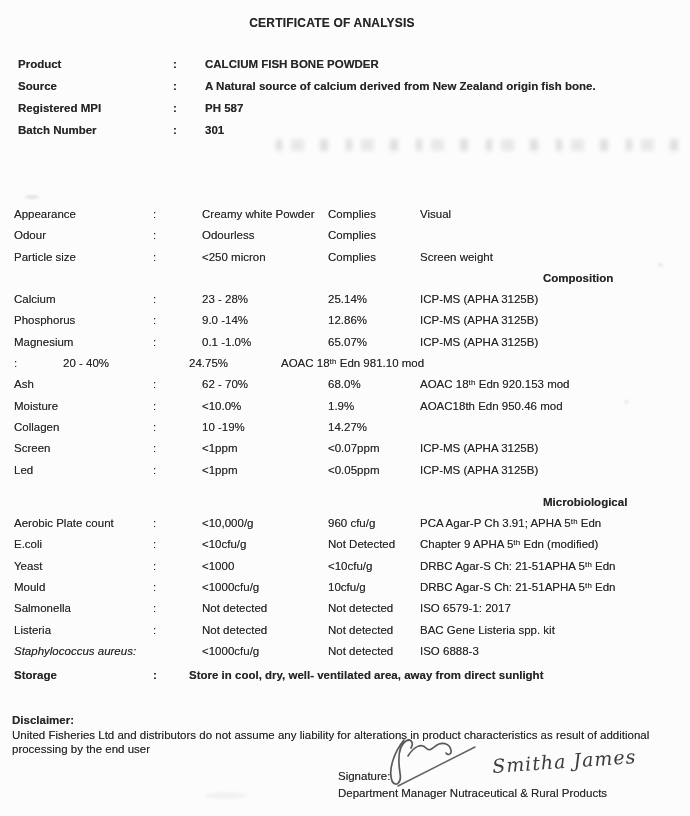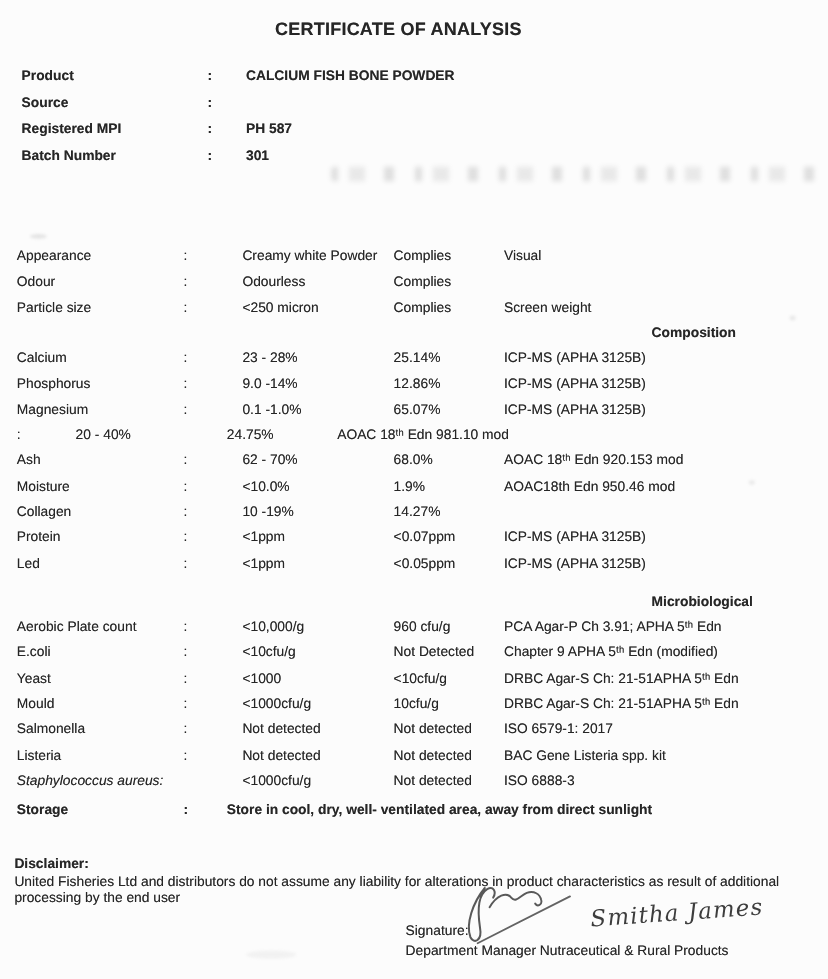--- a/index.html
+++ b/index.html
@@ -8,21 +8,21 @@
     width:690px; height:816px;
     background:#fcfcfc;
     font-family:"Liberation Sans", sans-serif;
     font-size:11.5px;
     color:#262626;
     overflow:hidden;
     text-shadow:0 0 0.5px rgba(45,45,45,.55);
   }
   .doc-title {
     position:absolute; top:16px; left:0; width:664px;
-    text-align:center; font-weight:bold; font-size:15px; letter-spacing:.2px;
+    text-align:center; font-weight:bold; font-size:12px; letter-spacing:.2px;
   }
   
   .info-block { position:absolute; top:53px; left:18px; width:660px; }
   .info-row { display:flex; height:22px; line-height:22px; font-weight:bold; }
   .i-label { width:155px; flex:none; white-space:nowrap; }
   .i-colon { width:32px; flex:none; }
   .i-value { flex:1; white-space:nowrap; }
 
   
   .smudge-band {
@@ -79,20 +79,21 @@
 
   <div class="info-block">
     <div class="info-row">
       <span class="i-label">Product</span>
       <span class="i-colon">:</span>
       <span class="i-value">CALCIUM FISH BONE POWDER</span>
     </div>
     <div class="info-row">
       <span class="i-label">Source</span>
       <span class="i-colon">:</span>
+      <span class="i-value">A Natural source of calcium derived from New Zealand origin fish bone.</span>
     </div>
     <div class="info-row">
       <span class="i-label">Registered MPI</span>
       <span class="i-colon">:</span>
       <span class="i-value">PH 587</span>
     </div>
     <div class="info-row">
       <span class="i-label">Batch Number</span>
       <span class="i-colon">:</span>
       <span class="i-value">301</span>
@@ -173,21 +174,21 @@
           <span class="c-method">AOAC18th Edn 950.46 mod</span>
         </div>
         <div class="trow data">
           <span class="c-analysis">Collagen</span>
           <span class="c-colon">:</span>
           <span class="c-spec">10 -19%</span>
           <span class="c-result">14.27%</span>
           <span class="c-method"></span>
         </div>
         <div class="trow data">
-          <span class="c-analysis">Protein</span>
+          <span class="c-analysis">Screen</span>
           <span class="c-colon">:</span>
           <span class="c-spec">&lt;1ppm</span>
           <span class="c-result">&lt;0.07ppm</span>
           <span class="c-method">ICP-MS (APHA 3125B)</span>
         </div>
         <div class="trow data">
           <span class="c-analysis">Led</span>
           <span class="c-colon">:</span>
           <span class="c-spec">&lt;1ppm</span>
           <span class="c-result">&lt;0.05ppm</span>

